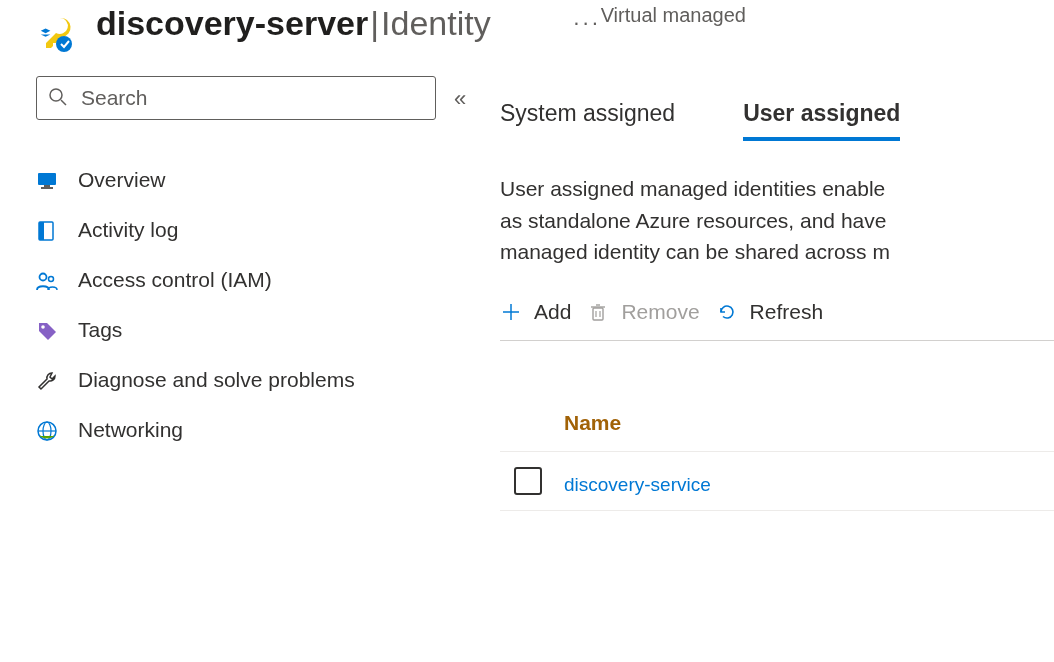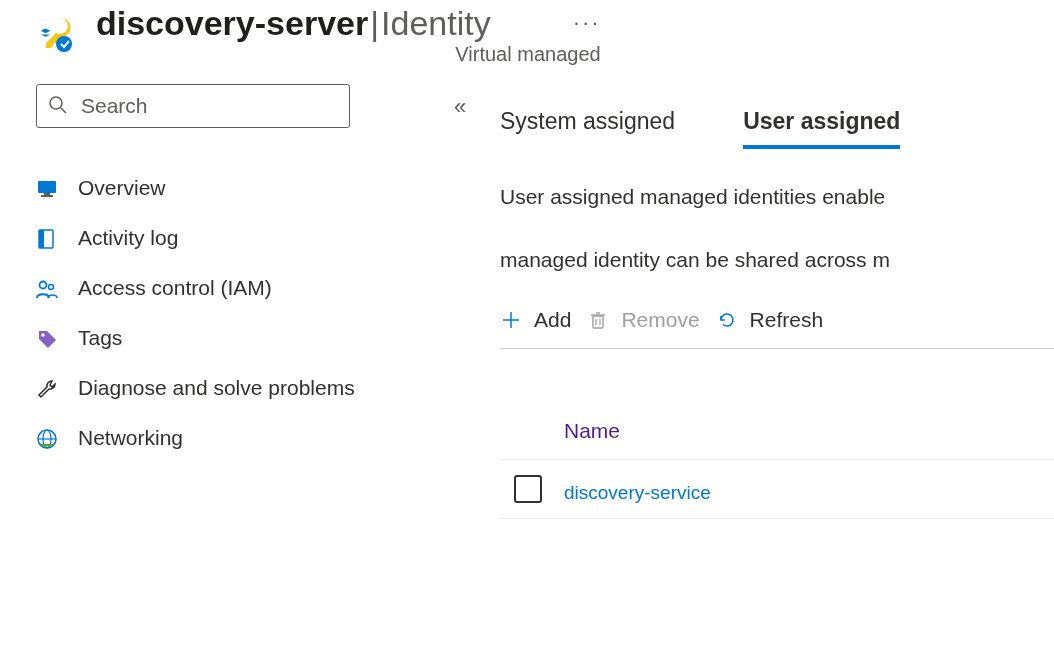--- a/index.html
+++ b/index.html
@@ -24,22 +24,21 @@
       display: flex;
       align-items: flex-start;
       padding: 4px 0 18px 36px;
       gap: 18px;
     }
     .header-icon {
       margin-top: 8px;
     }
     .header-text {
       display: flex;
-      flex-direction: column;
-      text-align: right;
+      flex-direction: row;
     }
     .title-row {
       display: flex;
       align-items: baseline;
       gap: 2px;
     }
     .title-bold {
       font-size: 34px;
       font-weight: 700;
       color: #201f1e;
@@ -68,21 +67,21 @@
     }
     .sidebar {
       width: 430px;
       padding: 0 0 0 36px;
       display: flex;
       flex-direction: column;
       position: relative;
     }
     .search-wrap {
       position: relative;
-      width: 314px;
+      width: 400px;
       margin-bottom: 22px;
     }
     .search-input {
       width: 100%;
       height: 44px;
       border: 1px solid #605e5c;
       border-radius: 3px;
       padding: 0 14px 0 44px;
       font-size: 21px;
       color: #605e5c;
@@ -180,22 +179,22 @@
       justify-content: center;
     }
     .table {
       margin-top: 70px;
     }
     .table-header {
       display: flex;
       align-items: center;
       padding: 0 0 16px 64px;
       font-size: 21px;
-      font-weight: 400;
-      color: #4c1d95;
+      font-weight: 700;
+      color: #a16207;
     }
     .table-row {
       display: flex;
       align-items: center;
       padding: 14px 0 14px 14px;
       border-top: 1px solid #edebe9;
       border-bottom: 1px solid #edebe9;
     }
     .checkbox {
       width: 28px;
@@ -317,21 +316,21 @@
     </div>
 
     <div class="main">
       <div class="tabs">
         <div class="tab">System assigned</div>
         <div class="tab active">User assigned</div>
       </div>
 
       <div class="desc">
         <span>User assigned managed identities enable</span><br>
-        <br>
+        <span>as standalone Azure resources, and have</span><br>
         <span>managed identity can be shared across m</span>
       </div>
 
       <div class="toolbar">
         <div class="toolbar-btn">
           <span class="toolbar-icon">
             <svg width="20" height="20" viewBox="0 0 20 20">
               <line x1="10" y1="2" x2="10" y2="18" stroke="#0078d4" stroke-width="1.5"></line>
               <line x1="2" y1="10" x2="18" y2="10" stroke="#0078d4" stroke-width="1.5"></line>
             </svg>

